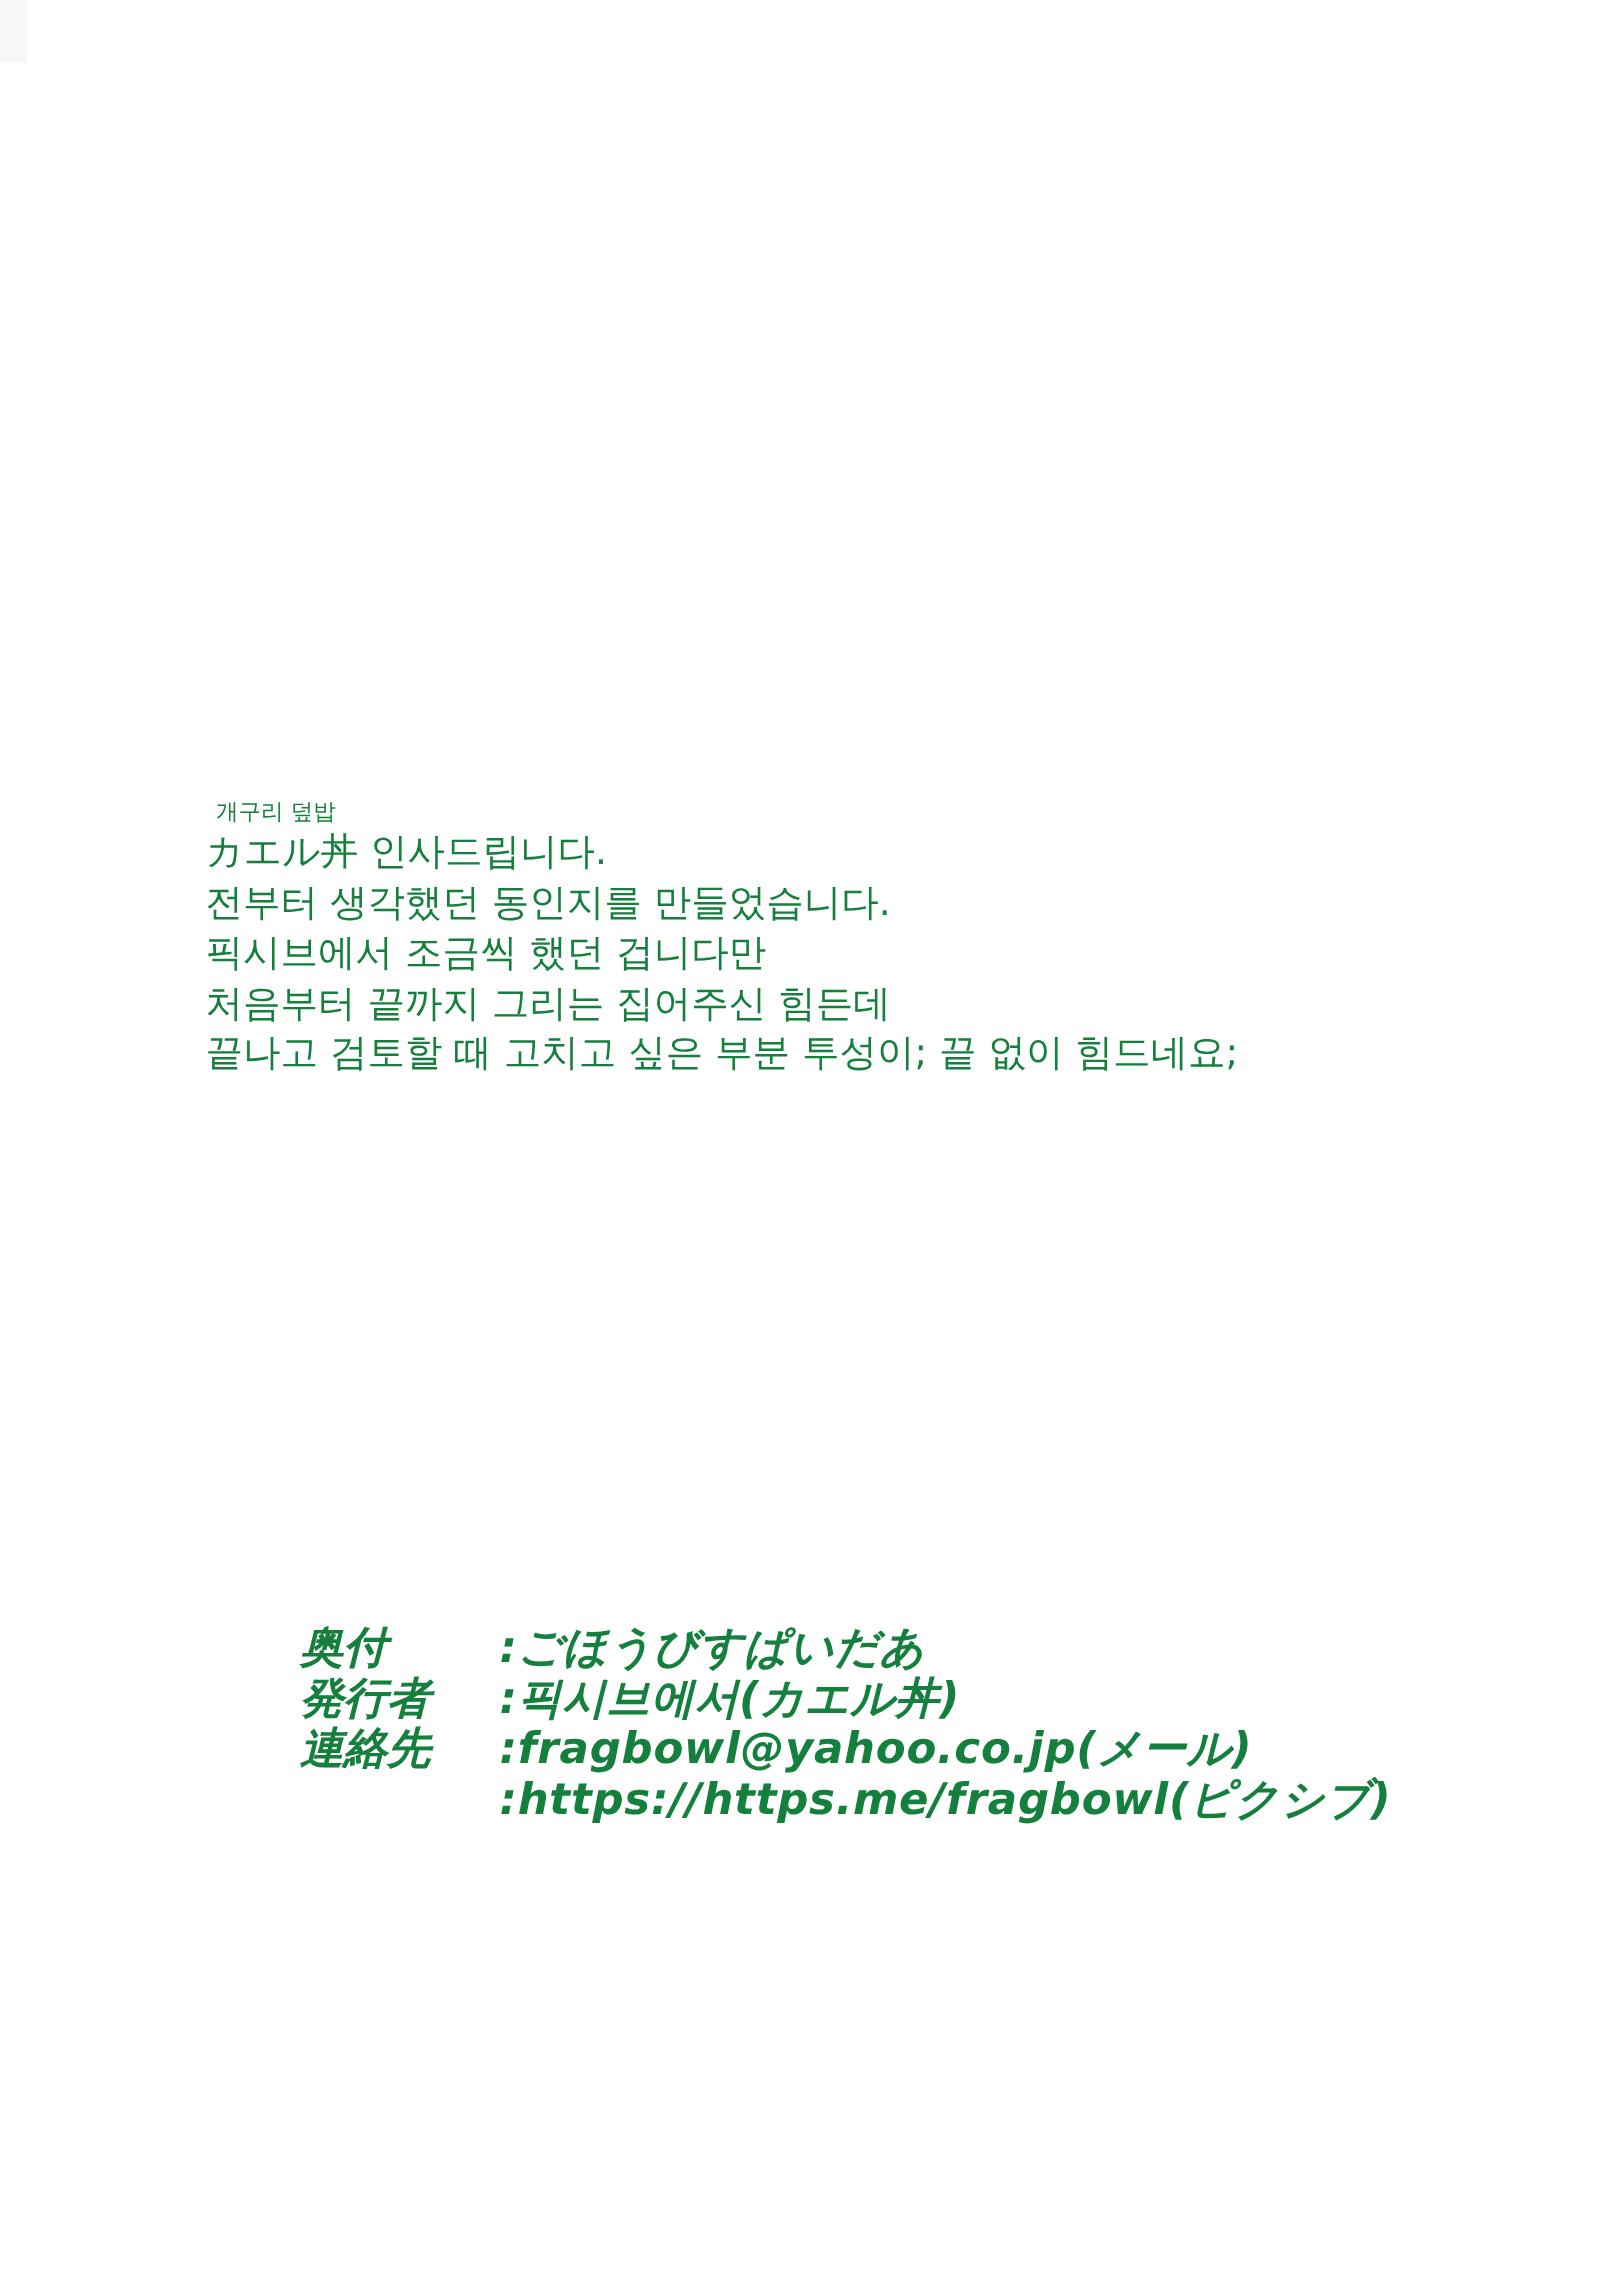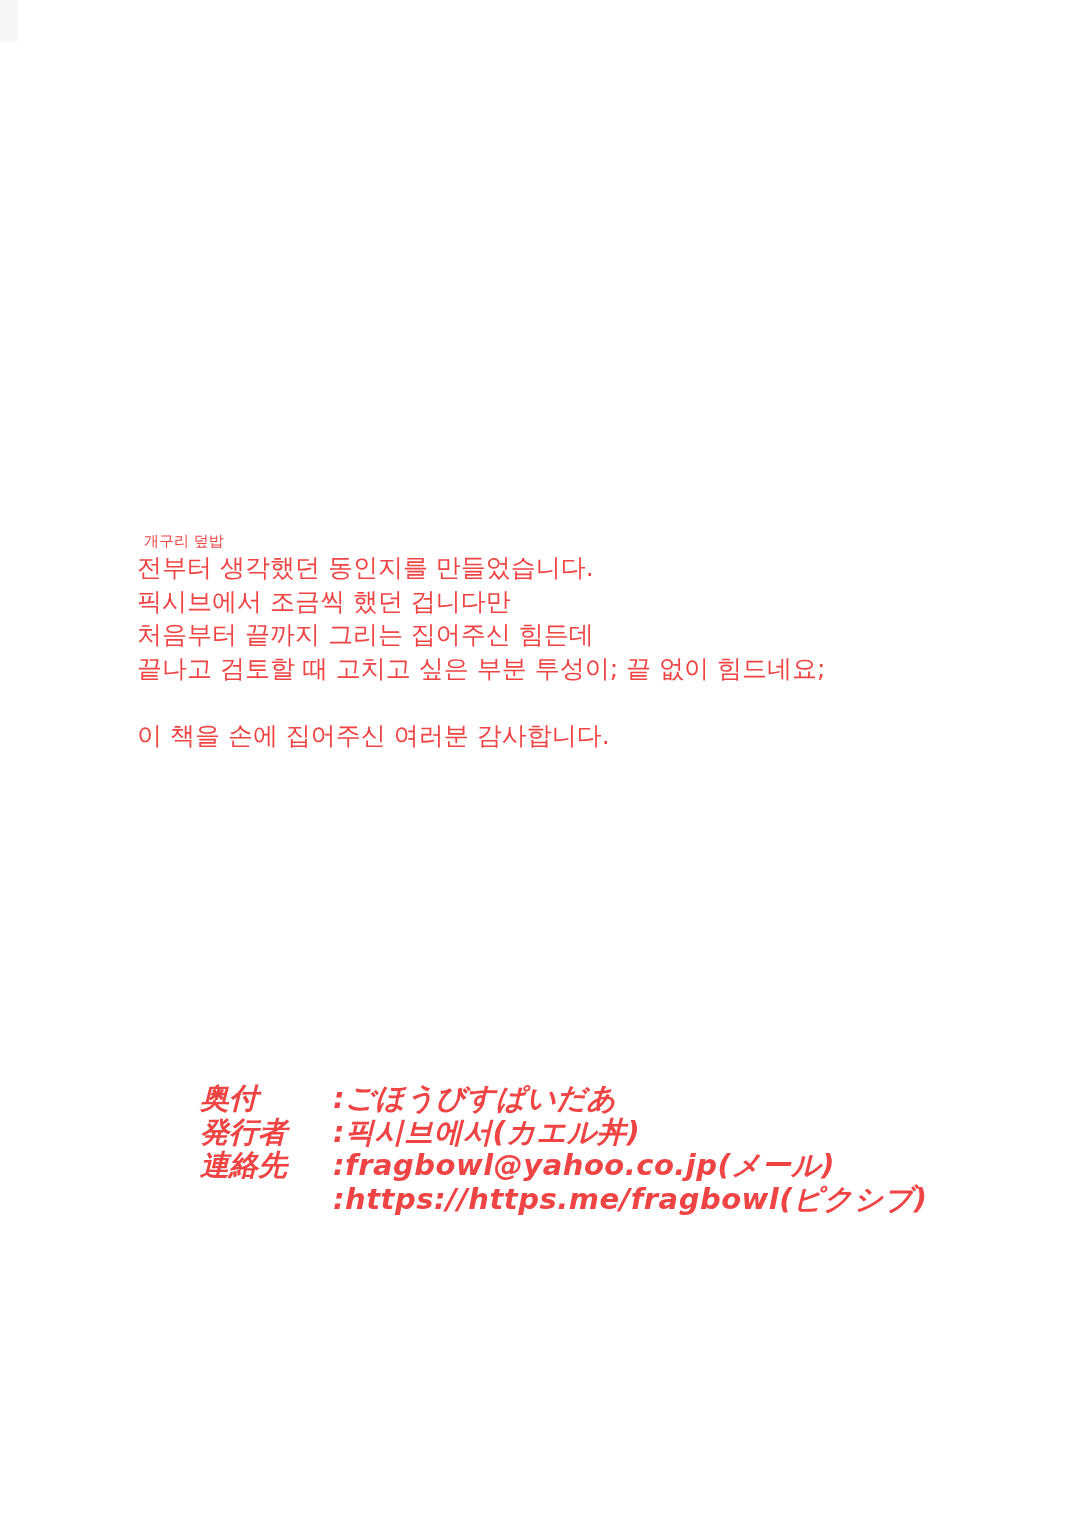--- a/index.html
+++ b/index.html
@@ -7,21 +7,21 @@
     padding: 0;
     background: #ffffff;
   }
   .page {
     position: relative;
     width: 1074px;
     height: 1517px;
     background: #ffffff;
     overflow: hidden;
     font-family: "DejaVu Sans", sans-serif;
-    color: #ef4444;
+    color: #15803d;
   }
   .scan-artifact {
     position: absolute;
     left: 0;
     top: 0;
     width: 18px;
     height: 42px;
     background: #f7f7f7;
   }
   
@@ -70,26 +70,26 @@
 </style>
 </head>
 <body>
 
 <div class="page">
 
   <div class="scan-artifact"></div>
 
   <div class="greeting">
     <div class="ruby-line">개구리 덮밥</div>
+    <div class="line">カエル丼 인사드립니다.</div>
     <div class="line">전부터 생각했던 동인지를 만들었습니다.</div>
     <div class="line">픽시브에서 조금씩 했던 겁니다만</div>
     <div class="line">처음부터 끝까지 그리는 집어주신 힘든데</div>
     <div class="line">끝나고 검토할 때 고치고 싶은 부분 투성이; 끝 없이 힘드네요;</div>
     <div class="blank-line"></div>
-    <div class="line">이 책을 손에 집어주신 여러분 감사합니다.</div>
   </div>
 
   <div class="colophon">
     <div class="row">
       <span class="label">奥付</span>
       <span class="value">:ごほうびすぱいだあ</span>
     </div>
     <div class="row">
       <span class="label">発行者</span>
       <span class="value">:픽시브에서(カエル丼)</span>

